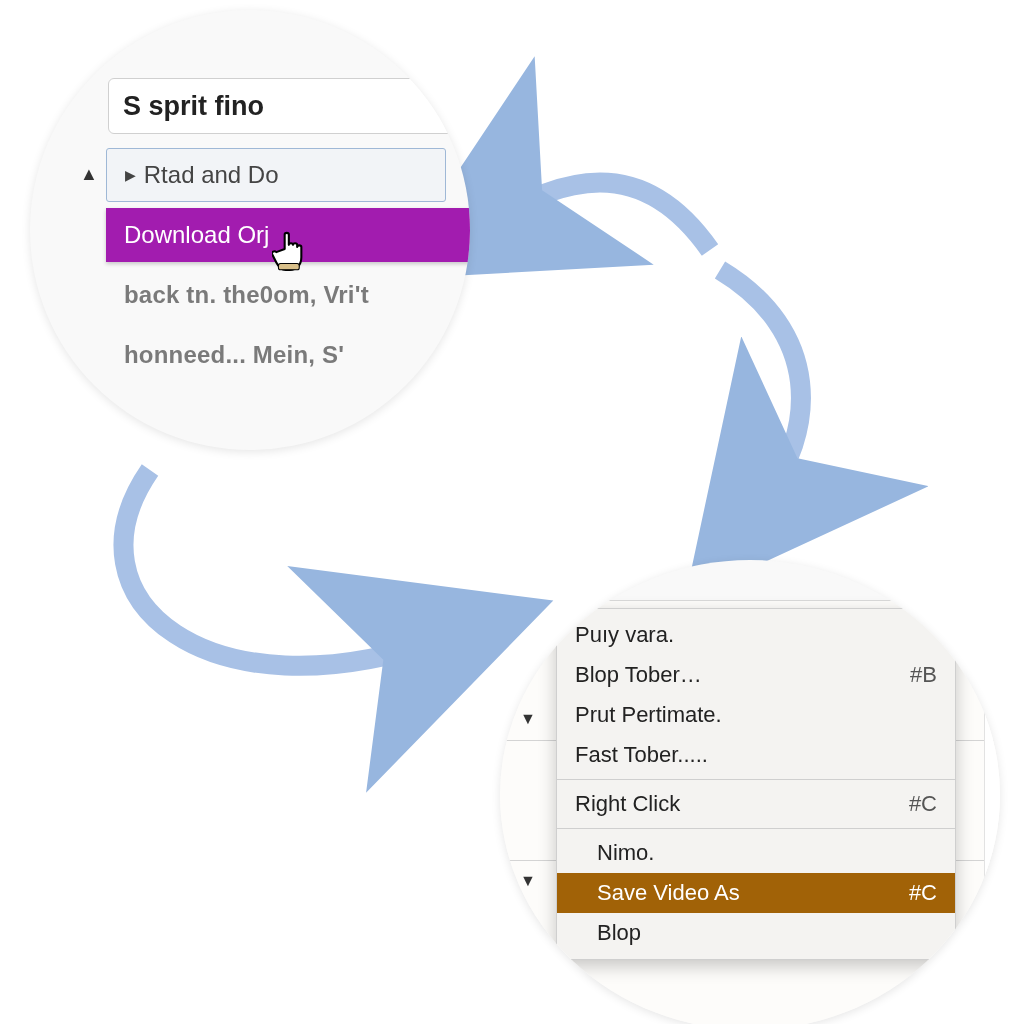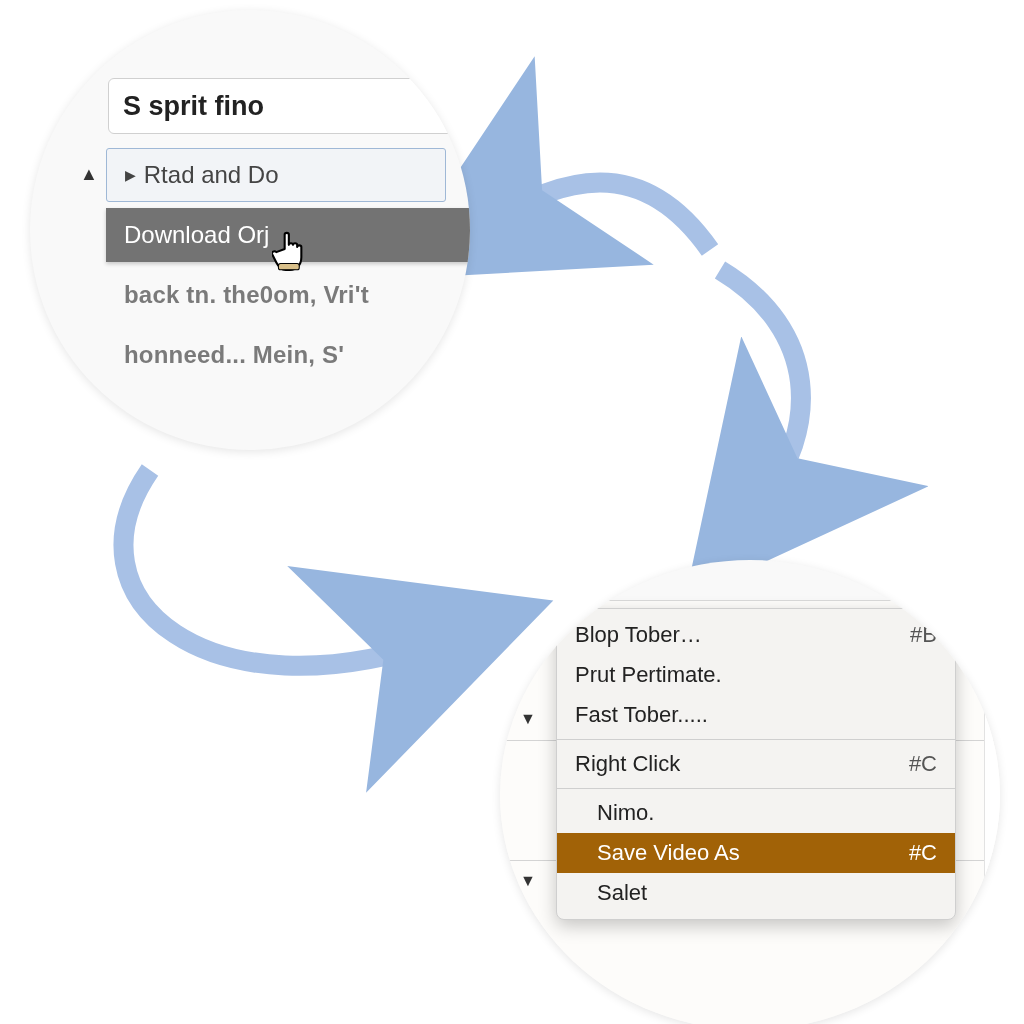--- a/index.html
+++ b/index.html
@@ -74,21 +74,21 @@
     margin-right: 8px;
     color: #444;
   }
   .outer-triangle {
     position: absolute;
     left: 10px; top: 16px;
     color: #333;
     font-size: 18px;
   }
   .list-row.highlighted {
-    background: #737373;
+    background: #a21caf;
     color: #fff;
     width: 412px;
     margin-left: 36px;
     margin-top: 6px;
     box-shadow: 0 2px 4px rgba(0,0,0,0.2);
   }
   .list-row.plain {
     margin-left: 36px;
     margin-top: 6px;
     width: 340px;
@@ -214,20 +214,23 @@
 <div class="callout callout-bottom">
   <div class="bg-panel"></div>
   <div class="bg-lineA"></div>
   <div class="bg-lineB"></div>
   <span class="bg-tri1">▼</span>
   <span class="bg-tri2">▼</span>
   <div class="bg-right-strip"></div>
 
   <div class="context-menu" id="context-menu">
 
+  <div class="menu-item">
+        <span>Puıy vara.</span>
+      </div>
       <div class="menu-item">
         <span>Blop Tober…</span>
         <span class="menu-shortcut">#B</span>
       </div>
       <div class="menu-item">
         <span>Prut Pertimate.</span>
       </div>
       <div class="menu-item">
         <span>Fast Tober.....</span>
       </div>
@@ -238,16 +241,16 @@
       </div>
       <div class="menu-sep"></div>
       <div class="menu-item menu-indent">
         <span>Nimo.</span>
       </div>
       <div class="menu-item selected menu-indent">
         <span>Save Video As</span>
         <span class="menu-shortcut">#C</span>
       </div>
       <div class="menu-item menu-indent">
-        <span>Salet</span>
+        <span>Blop</span>
       </div>
     </div>
 </div>
 
 </body></html>

